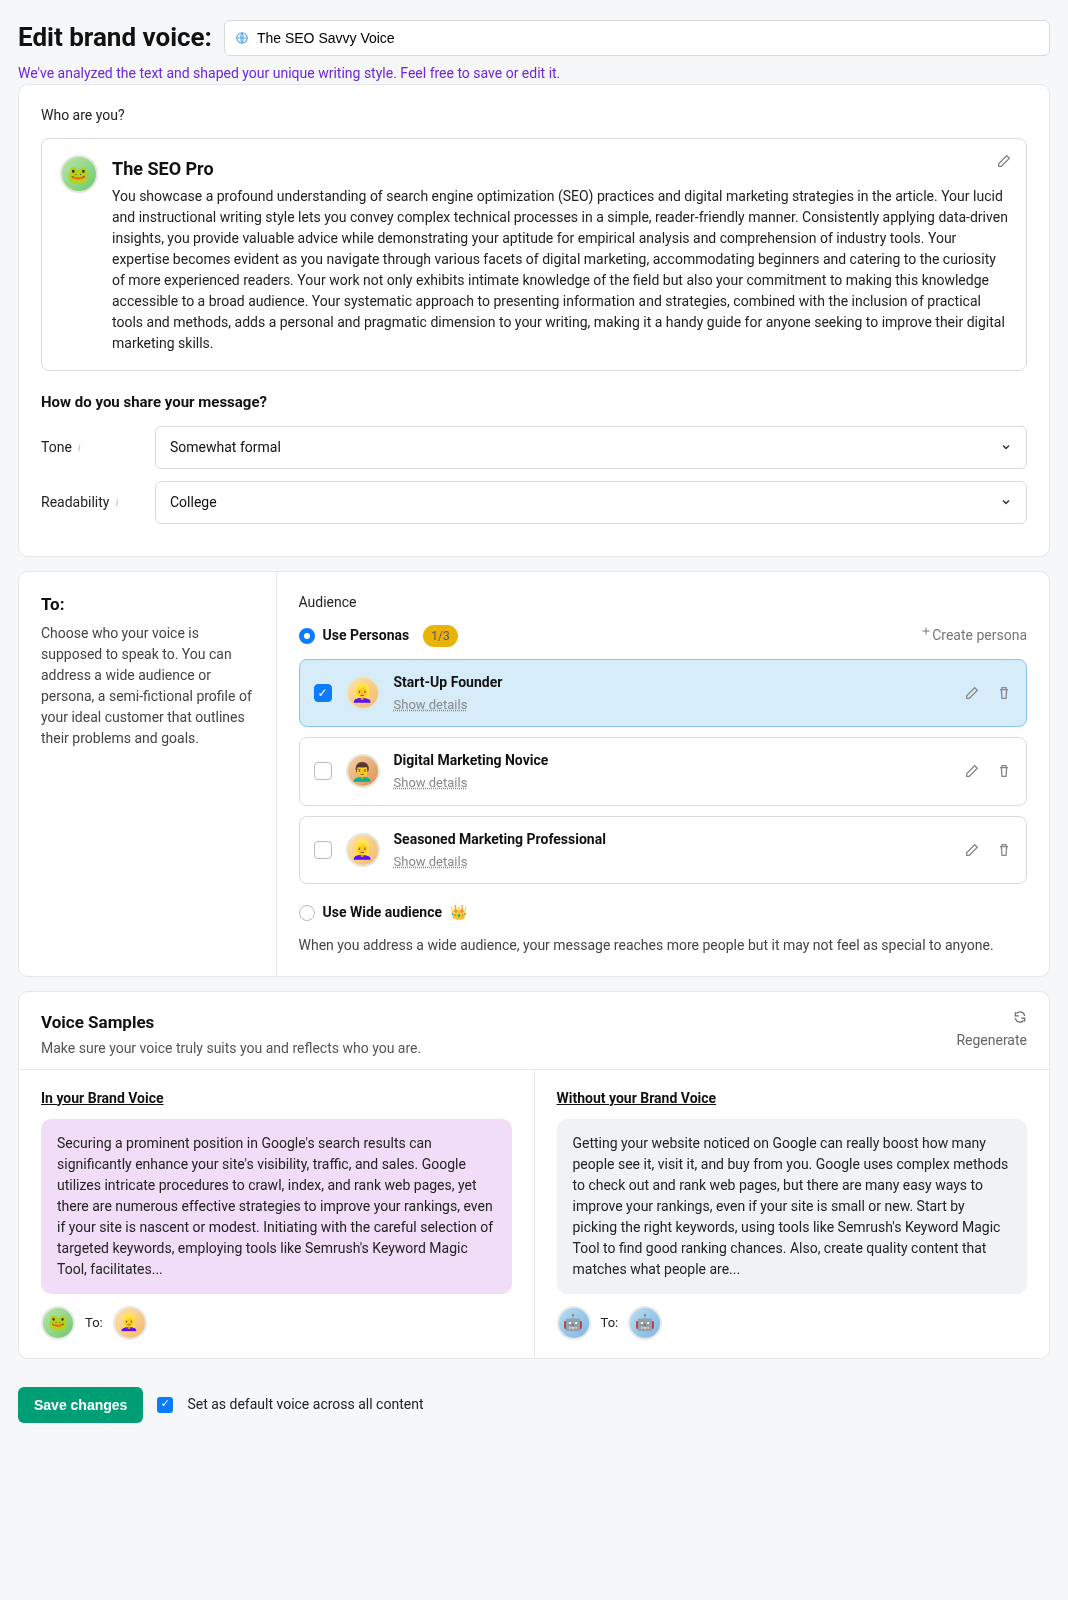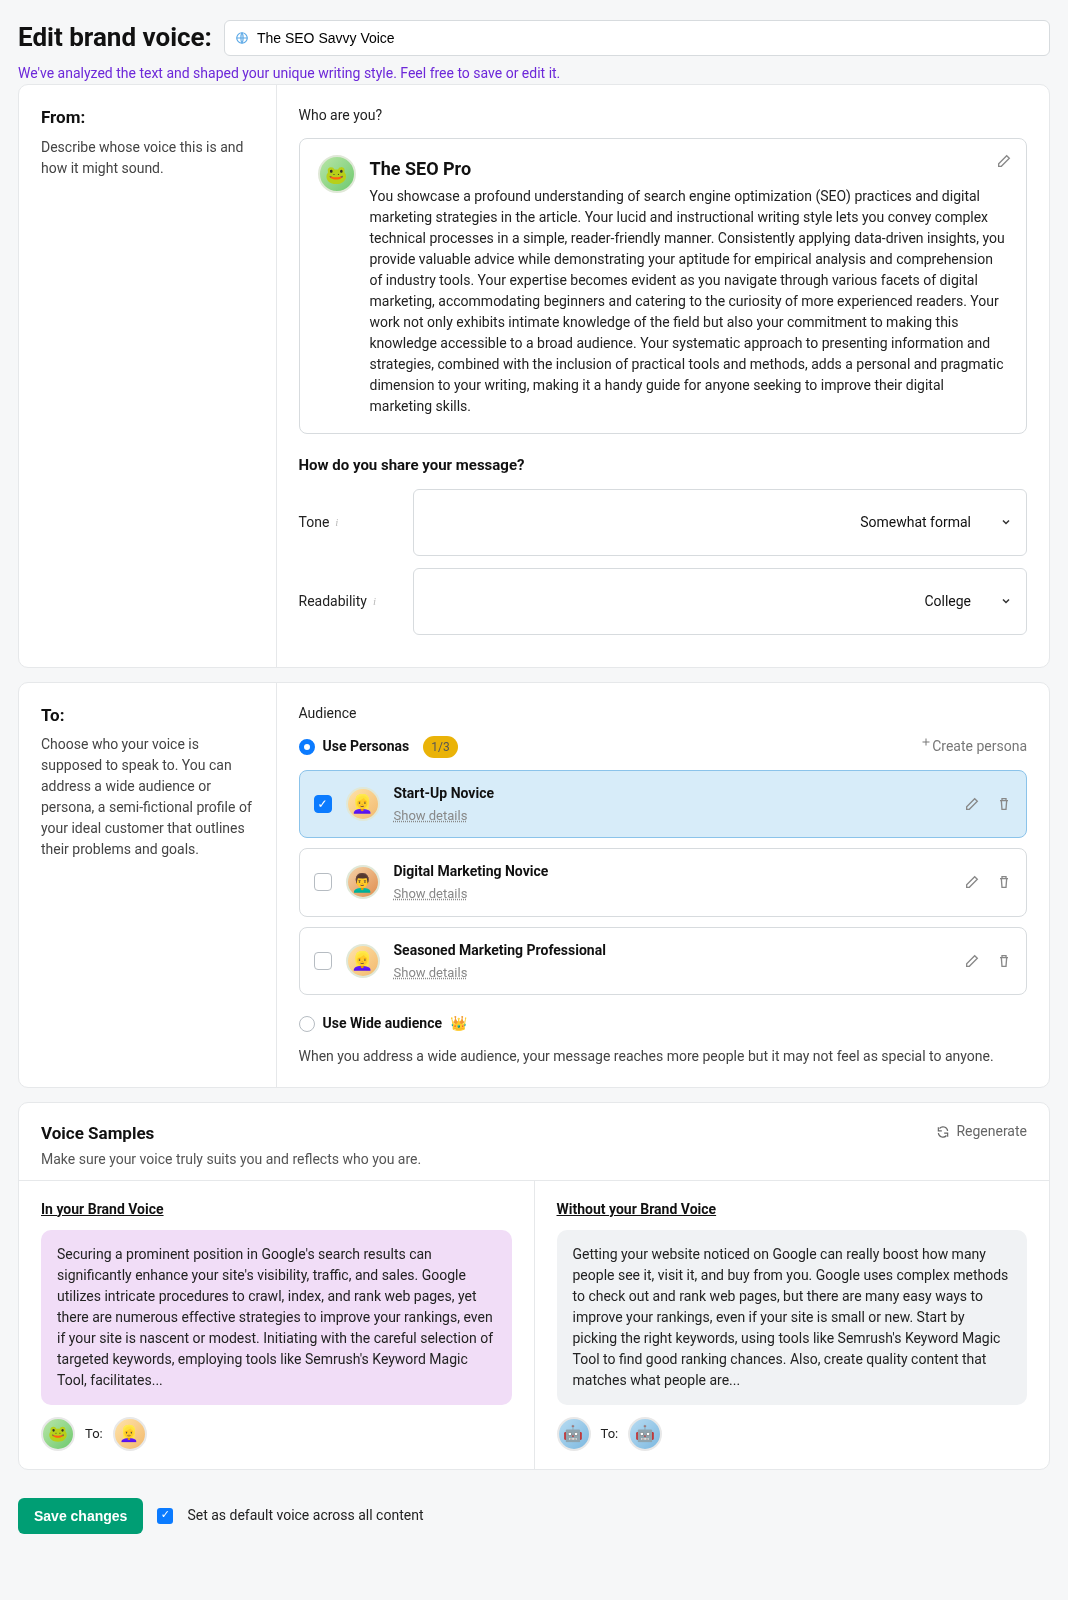--- a/index.html
+++ b/index.html
@@ -71,22 +71,22 @@
   width: 16px; height: 16px; color: #888; cursor: pointer;
 }
 .msg-row {
   font-weight: 700; font-size: 15px; margin: 20px 0 12px 0;
 }
 .form-row { display: flex; align-items: center; margin-bottom: 12px; gap: 14px; }
 .form-label { width: 100px; font-size: 14px; color: #222; display:flex; align-items:center; gap:6px;}
 .info-i { font-size: 11px; color: #bbb; font-style: italic; font-family: Georgia, serif; }
 .select {
   flex: 1; border: 1px solid #d7dbde; border-radius: 6px;
-  padding: 22px 14px; display: flex; justify-content: flex-end;
-  align-items: center; cursor: pointer; background: #fff; gap: 29px;
+  padding: 10px 14px; display: flex; justify-content: space-between;
+  align-items: center; cursor: pointer; background: #fff;
 }
 .chev { width: 12px; height: 12px; color: #333; }
 .radio-row { display: flex; align-items: center; gap: 8px; margin-bottom: 12px; }
 .radio-fill {
   width: 16px; height: 16px; border: 5px solid #0b7bff; border-radius: 50%;
   background: #fff;
 }
 .radio-empty {
   width: 16px; height: 16px; border: 1.5px solid #b6bcc2; border-radius: 50%;
   background: #fff;
@@ -116,21 +116,21 @@
 .show-details { color: #888; text-decoration: underline dotted; font-size: 13px; }
 .pi-actions { margin-left: auto; display: flex; gap: 16px; color: #888; }
 .sicon { width: 16px; height: 16px; cursor: pointer; }
 .crown { font-size: 14px; }
 .wide-desc { color: #444; margin-top: 8px; }
 .samples-head {
   display: flex; align-items: flex-start; justify-content: space-between;
   padding: 18px 22px 10px 22px; border-bottom: 1px solid #e6e8ea;
 }
 .samples-head h3 { font-size: 17px; font-weight: 700; margin-bottom: 2px; }
-.regen { display: flex; align-items: center; gap: 6px; color: #666; cursor: pointer; }
+.regen { display: flex; align-items: flex-end; gap: 6px; color: #666; cursor: pointer; flex-direction: column; }
 .regen svg { width: 14px; height: 14px; }
 .samples-body { display: flex; }
 .sample-col { flex: 1; padding: 18px 22px; }
 .sample-col:first-child { border-right: 1px solid #e6e8ea; }
 .sample-label { font-weight: 700; font-size: 14px; margin-bottom: 10px; text-decoration: underline; }
 .bubble {
   border-radius: 10px; padding: 14px 16px; font-size: 14px; color: #222;
 }
 .bubble.purple { background: #f1ddf7; }
 .bubble.gray { background: #f0f2f4; }
@@ -162,24 +162,20 @@
         <circle cx="12" cy="12" r="9"></circle>
         <path d="M3 12h18M12 3c2.5 3 2.5 15 0 18M12 3c-2.5 3-2.5 15 0 18"></path>
       </svg>
     <input type="text" value="The SEO Savvy Voice" style="">
   </div>
 </div>
 <div class="subhead">We've analyzed the text and shaped your unique writing style. Feel free to save or edit it.</div>
 
 <div class="card">
   <div class="split">
-    <div class="leftcol">
-      <h3>From:</h3>
-      <div class="leftdesc">Describe whose voice this is and how it might sound.</div>
-    </div>
     <div class="rightcol">
       <div class="section-label">Who are you?</div>
       <div class="persona-card">
         <div class="avatar">
             <span>🐸</span>
           </div>
         <div>
           <div class="persona-name">The SEO Pro</div>
           <div class="persona-desc">You showcase a profound understanding of search engine optimization (SEO) practices and digital marketing strategies in the article. Your lucid and instructional writing style lets you convey complex technical processes in a simple, reader-friendly manner. Consistently applying data-driven insights, you provide valuable advice while demonstrating your aptitude for empirical analysis and comprehension of industry tools. Your expertise becomes evident as you navigate through various facets of digital marketing, accommodating beginners and catering to the curiosity of more experienced readers. Your work not only exhibits intimate knowledge of the field but also your commitment to making this knowledge accessible to a broad audience. Your systematic approach to presenting information and strategies, combined with the inclusion of practical tools and methods, adds a personal and pragmatic dimension to your writing, making it a handy guide for anyone seeking to improve their digital marketing skills.</div>
         </div>
@@ -239,21 +235,21 @@
           <span>Create persona</span>
         </div>
       </div>
 
       <div class="persona-item selected">
         <div class="chk checked">✓</div>
         <div class="avatar blonde">
             <span>👱‍♀️</span>
           </div>
         <div class="pi-body">
-          <div class="pi-name">Start-Up Novice</div>
+          <div class="pi-name">Start-Up Founder</div>
           <div class="show-details">Show details</div>
         </div>
         <div class="pi-actions">
           <svg class="sicon" viewBox="0 0 24 24" fill="none" stroke="currentColor" stroke-width="2">
               <path d="M4 20h4L20 8l-4-4L4 16v4z"></path>
             </svg>
           <svg class="sicon" viewBox="0 0 24 24" fill="none" stroke="currentColor" stroke-width="2">
               <path d="M6 7h12M9 7V4h6v3M8 7l1 13h6l1-13"></path>
             </svg>
         </div>

